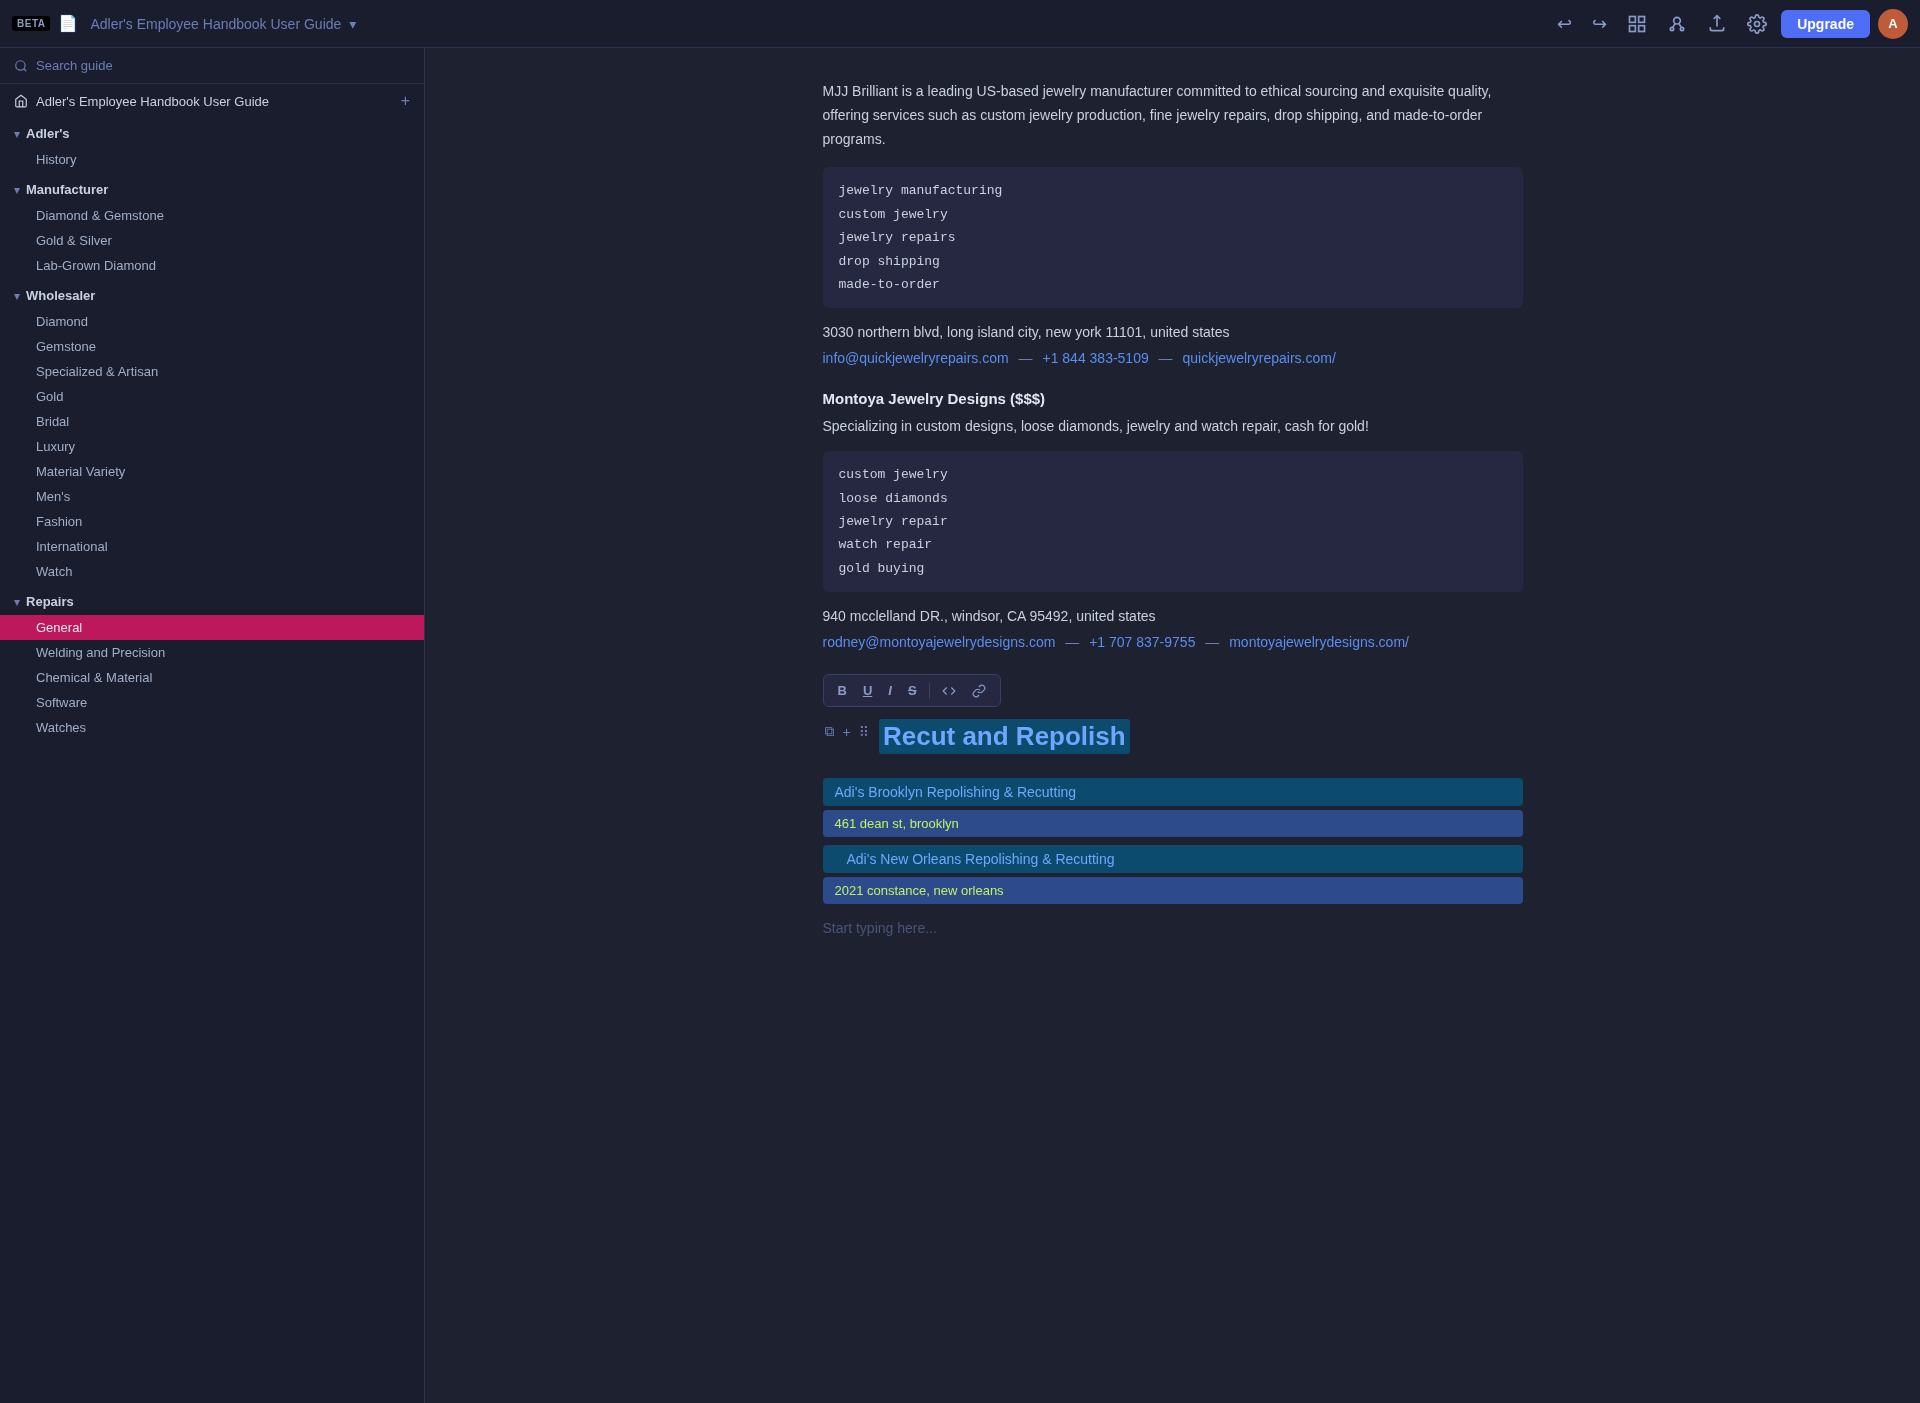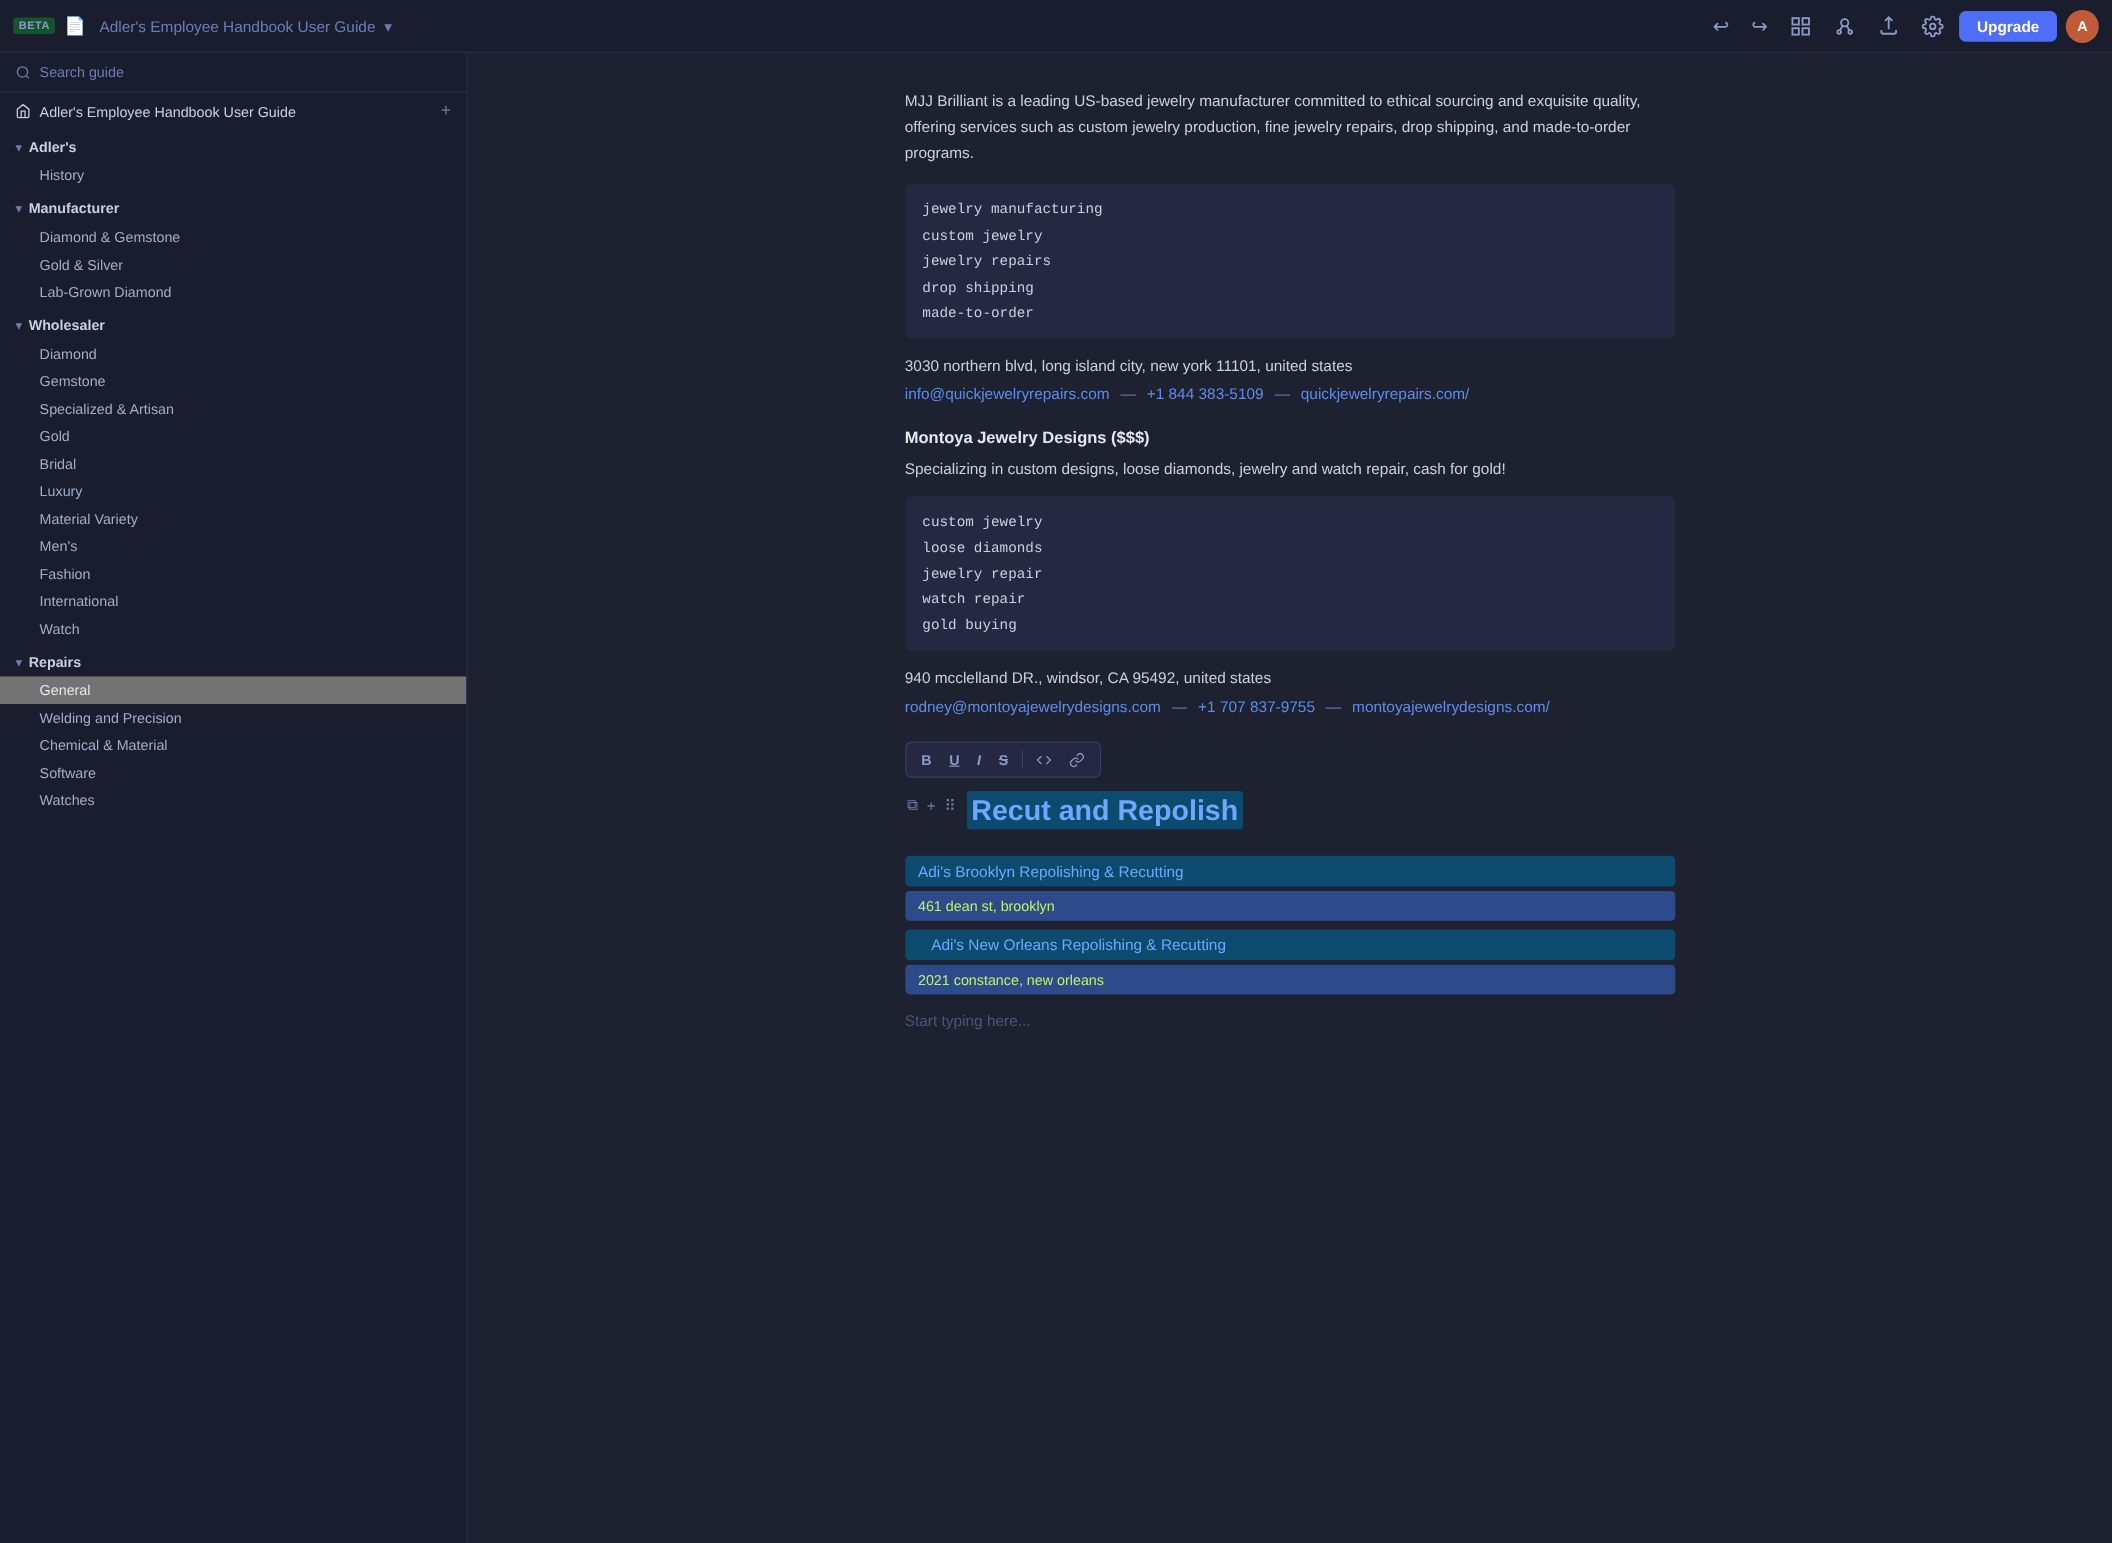--- a/index.html
+++ b/index.html
@@ -18,21 +18,21 @@
       display: flex;
       align-items: center;
       background: #1a1d2e;
       border-bottom: 1px solid #2e3250;
       height: 48px;
       padding: 0 12px;
       gap: 8px;
       flex-shrink: 0;
     }
     .beta-badge {
-      background: #14532d;
+      background: #000000;
       color: #8b9bc8;
       font-size: 10px;
       font-weight: 700;
       padding: 2px 5px;
       border-radius: 3px;
       letter-spacing: 0.5px;
       text-align: right;
     }
     .topbar-doc-icon {
       color: #6b7db3;
@@ -162,21 +162,21 @@
     .sidebar-item {
       display: flex;
       align-items: flex-start;
       padding: 5px 14px 5px 36px;
       cursor: pointer;
       font-size: 13px;
       color: #a0aec8;
       border-radius: 0;
     }
     .sidebar-item.active {
-      background: #737373;
+      background: #be185d;
       color: #e2e8f0;
     }
 
     
     .content-area {
       flex: 1;
       overflow-y: auto;
       background: #1e2130;
       padding: 32px 48px 80px 48px;
       position: relative;

